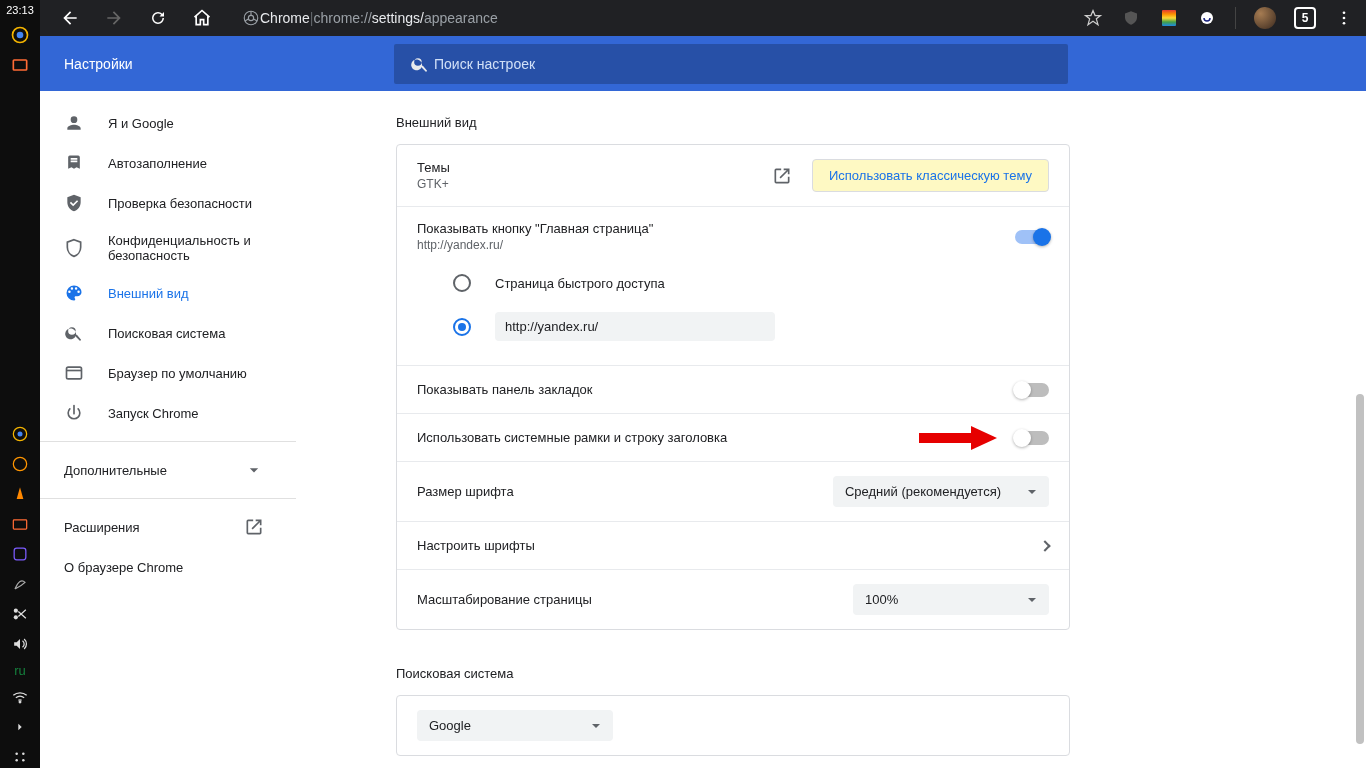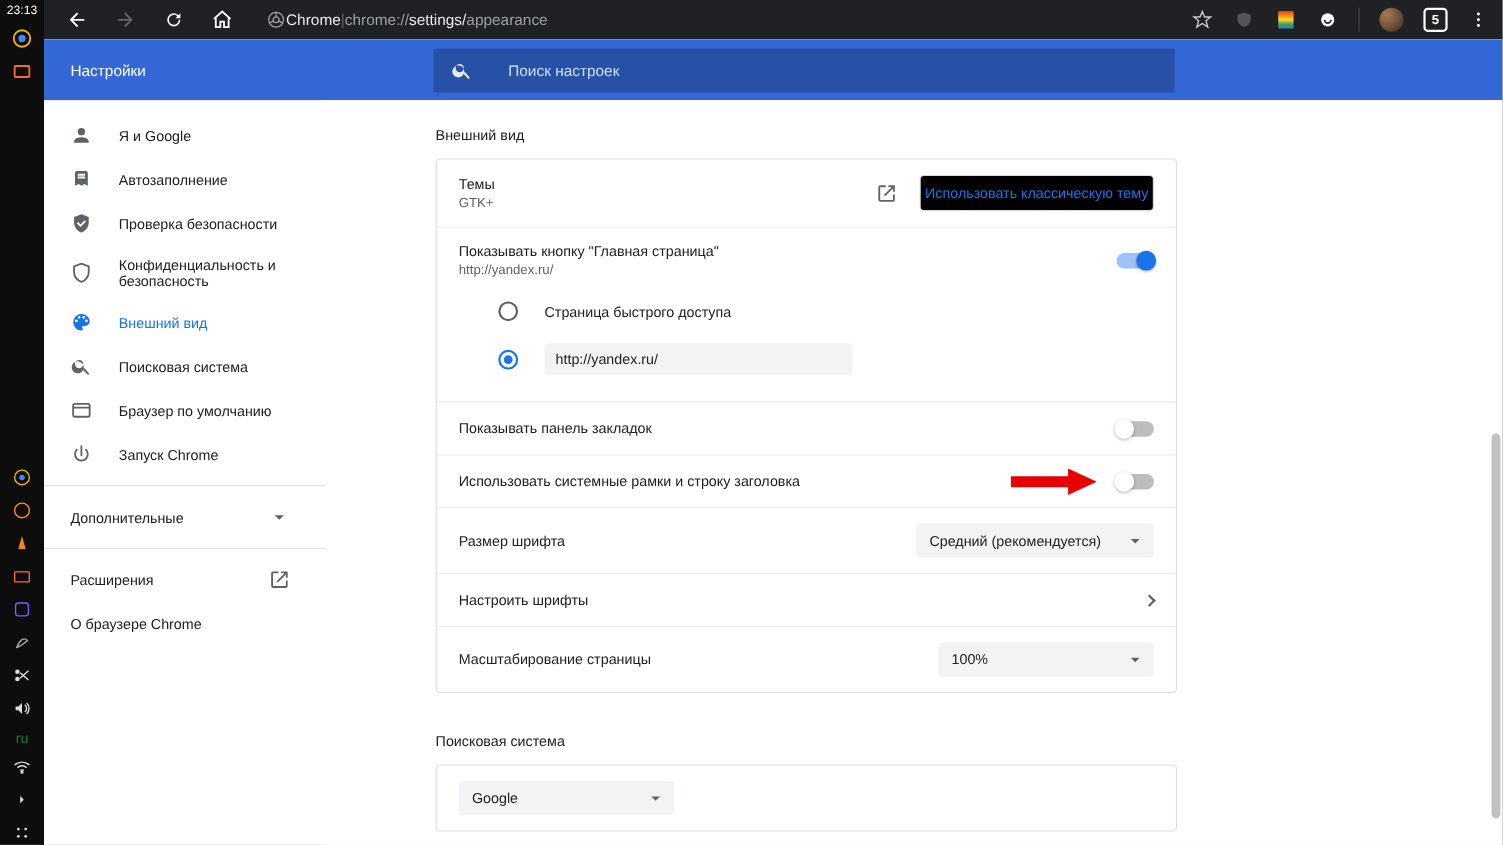--- a/index.html
+++ b/index.html
@@ -28,21 +28,21 @@
 .addr-url .white { color: #e8eaed; }
 .right-icons { display: flex; align-items: center; gap: 18px; color: #ccc; }
 .ext-icon { width: 20px; height: 20px; display: flex; align-items: center; justify-content: center; }
 .tab-count { width: 22px; height: 22px; border: 2px solid #fff; border-radius: 4px; display: flex; align-items: center; justify-content: center; font-size: 12px; color: #fff; font-weight: bold; }
 .avatar-small { width: 22px; height: 22px; border-radius: 50%; background: radial-gradient(circle at 30% 30%, #a67c52, #3b2a1f); }
 
 
 .settings-page { flex: 1; display: flex; flex-direction: column; background: #fff; position: relative; }
 .settings-header { height: 55px; background: #3367d6; display: flex; align-items: center; color: #fff; }
 .settings-title { width: 354px; padding-left: 24px; font-size: 14px; }
-.settings-search { flex: 0 0 674px; height: 40px; background: rgba(0,0,0,0.22); border-radius: 2px; display: flex; align-items: center; padding: 12px 16px; gap: 32px; }
+.settings-search { flex: 0 0 674px; height: 40px; background: rgba(0,0,0,0.22); border-radius: 2px; display: flex; align-items: center; padding: 12px 16px; gap: 4px; }
 .settings-search svg { width: 20px; height: 20px; color: #e8eaed; fill: currentColor; }
 .settings-search input { background: transparent; border: none; outline: none; color: #fff; font-size: 14px; flex: 1; }
 .settings-search input::placeholder { color: #d1e0f7; }
 
 .settings-body { flex: 1; display: flex; overflow: hidden; }
 .sidebar { width: 256px; padding: 12px 0; display: flex; flex-direction: column; }
 .sidebar-item { display: flex; align-items: center; height: 40px; padding: 0 24px; gap: 24px; color: #202124; font-size: 13px; cursor: pointer; border-radius: 0 20px 20px 0; margin-right: 8px; }
 .sidebar-item.wrap { height: auto; padding-top: 10px; padding-bottom: 10px; align-items: center; }
 .sidebar-item svg { width: 20px; height: 20px; color: #5f6368; fill: currentColor; flex-shrink: 0; }
 .sidebar-item.active { color: #1a73e8; }
@@ -54,21 +54,21 @@
 .main-area { flex: 1; overflow-y: auto; padding: 24px 0 40px 0; background: #fff; position: relative; }
 .main-inner { width: 674px; margin-left: 100px; }
 .section-title { font-size: 13px; color: #202124; margin-bottom: 14px; font-weight: 500; }
 .card { border: 1px solid #dadce0; border-radius: 4px; }
 .row { padding: 14px 20px; display: flex; align-items: center; border-top: 1px solid #e8eaed; min-height: 48px; }
 .row:first-child { border-top: none; }
 .row .row-main { flex: 1; }
 .row-title { font-size: 13px; color: #202124; }
 .row-sub { font-size: 12px; color: #5f6368; margin-top: 2px; }
 .open-ext { width: 20px; height: 20px; color: #5f6368; margin-right: 20px; }
-.btn-outline { border: 1px solid #dadce0; border-radius: 4px; background: #000000; color: #1a73e8; font-size: 13px; padding: 8px 4px; cursor: pointer; font-weight: 500; }
+.btn-outline { border: 1px solid #dadce0; border-radius: 4px; background: #fef9c3; color: #1a73e8; font-size: 13px; padding: 8px 16px; cursor: pointer; font-weight: 500; }
 
 .toggle { width: 34px; height: 14px; background: #bdbdbd; border-radius: 7px; position: relative; cursor: pointer; }
 .toggle .knob { width: 18px; height: 18px; background: #fff; border-radius: 50%; position: absolute; top: -2px; left: -2px; box-shadow: 0 1px 3px rgba(0,0,0,0.3); }
 .toggle.on { background: #9fc1f7; }
 .toggle.on .knob { left: auto; right: -2px; background: #1a73e8; }
 
 .radio-group { padding-left: 36px; }
 .radio-row { display: flex; align-items: center; gap: 24px; padding: 10px 0; }
 .radio { width: 18px; height: 18px; border: 2px solid #5f6368; border-radius: 50%; position: relative; cursor: pointer; }
 .radio.selected { border-color: #1a73e8; }

